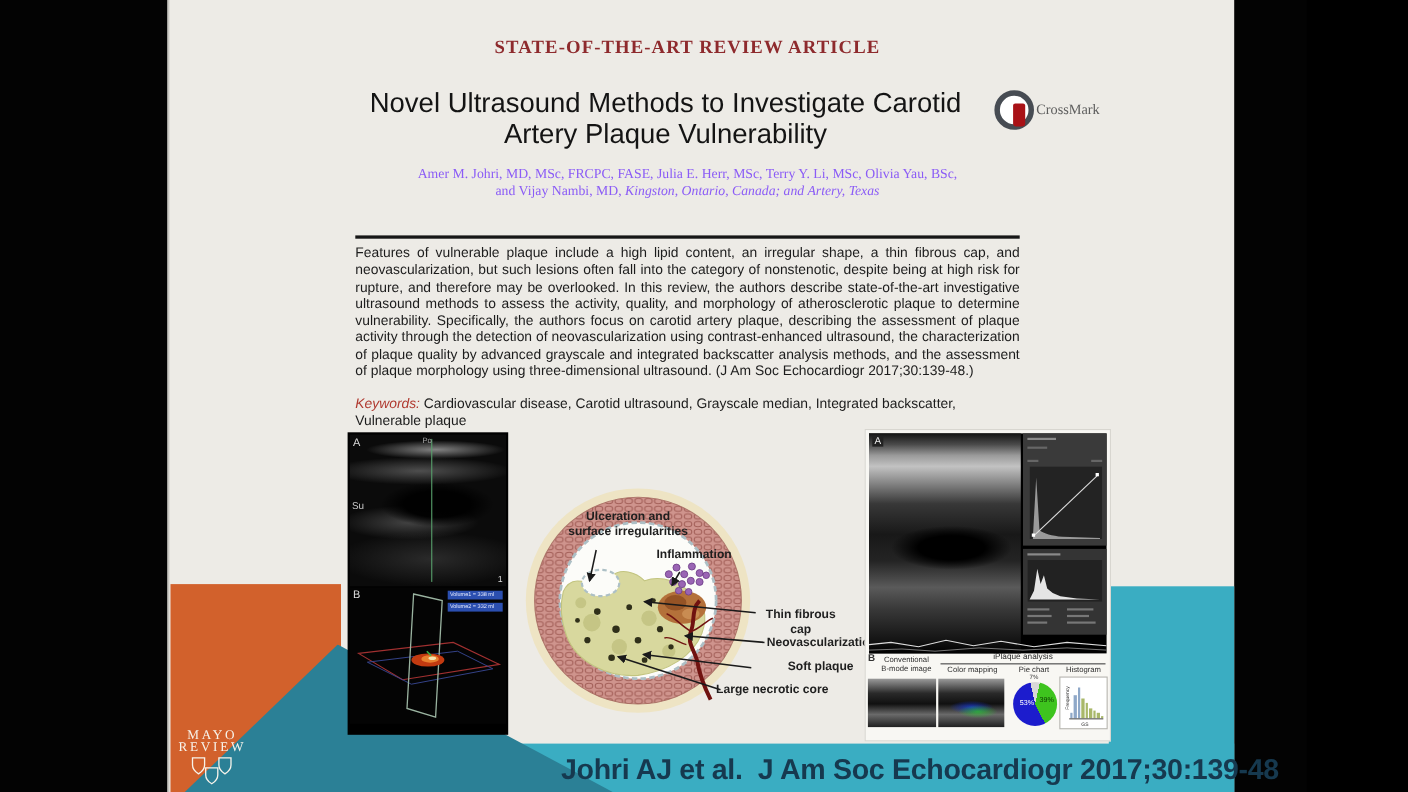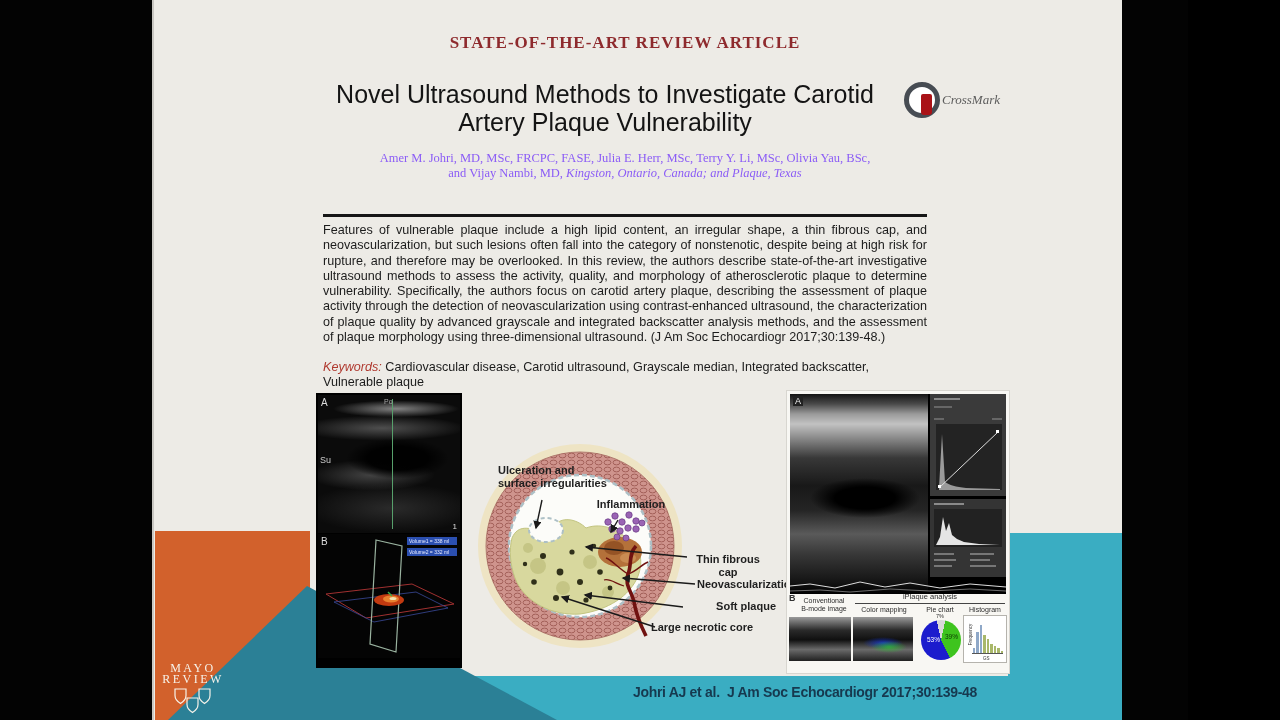--- a/index.html
+++ b/index.html
@@ -17,33 +17,33 @@
             clip-path:polygon(13px 136px,152px 2px,402px 136px);}
   
   .eyebrow{left:318px;top:33px;width:614px;text-align:center;font-family:"Liberation Serif",serif;
            font-size:17px;letter-spacing:1px;color:#8e2a2d;font-weight:600;}
   .title{left:318px;top:80px;width:574px;padding-right:40px;text-align:center;font-size:25px;
          line-height:28px;color:#141414;white-space:pre-line;}
   .authors{left:318px;top:151px;width:614px;text-align:center;font-family:Liberation Serif, serif;
            font-size:12.5px;line-height:15px;color:#8b5cf6;}
   .authors .loc{font-style:italic;}
   
-  .crossmark{left:898px;top:80px;width:110px;height:44px;font-style:italic;}
+  .crossmark{left:898px;top:80px;width:110px;height:44px;}
   .cm-circle{position:absolute;left:6px;top:2px;width:26px;height:26px;border:5px solid #474c53;
              border-radius:50%;background:#fff;}
   .cm-red{position:absolute;left:12px;top:7px;width:11px;height:21px;background:#a91217;border-radius:2px 2px 3px 3px;}
   .cm-text{position:absolute;left:44px;top:12px;font-family:"Liberation Serif",serif;font-size:13px;color:#5d5d5d;}
   
   .rule{left:323px;top:214px;width:604px;height:3px;background:#161616;}
   .abstract{left:323px;top:223px;width:604px;font-size:12.6px;line-height:15.3px;color:#1c1c1c;
             text-align:justify;}
   .keywords{left:323px;top:360px;width:604px;font-size:12.6px;line-height:15px;color:#1c1c1c;}
   .kw-label{color:#b03a30;font-style:italic;}
   
-  .citation{left:510px;top:684px;width:590px;text-align:center;font-size:14px;font-weight:700;
+  .citation{left:510px;top:684px;width:590px;text-align:center;font-size:26px;font-weight:700;
             color:#16394f;white-space:pre;letter-spacing:-0.3px;}
   .mayo{left:158px;top:663px;width:70px;text-align:center;color:#f7f3ea;
         font-family:"Liberation Serif",serif;font-size:12px;letter-spacing:2.5px;line-height:11px;}
   .mayo svg{margin-top:3px;}
   
   .fig-left{left:316px;top:393px;width:146px;height:275px;background:#000;}
   .fl-a{position:absolute;left:2px;top:2px;width:142px;height:138px;background:
         radial-gradient(90px 12px at 55% 10%,rgba(210,210,210,.6),transparent 70%),
         radial-gradient(120px 18px at 45% 24%,rgba(160,160,160,.45),transparent 70%),
         radial-gradient(66px 26px at 56% 46%,rgba(0,0,0,.95) 45%,transparent 78%),
@@ -87,21 +87,21 @@
   <div class="abs orange-block"></div>
   <div class="abs teal-band"></div>
   <div class="abs teal-tall"></div>
   <div class="abs teal-tri"></div>
 
   <div class="abs eyebrow">STATE-OF-THE-ART REVIEW ARTICLE</div>
   <div class="abs title">Novel Ultrasound Methods to Investigate Carotid
 Artery Plaque Vulnerability</div>
   <div class="abs authors">
     <span>Amer M. Johri, MD, MSc, FRCPC, FASE, Julia E. Herr, MSc, Terry Y. Li, MSc, Olivia Yau, BSc,</span><br>
-    <span>and Vijay Nambi, MD, </span><span class="loc">Kingston, Ontario, Canada; and Plaque, Texas</span>
+    <span>and Vijay Nambi, MD, </span><span class="loc">Kingston, Ontario, Canada; and Artery, Texas</span>
   </div>
 
   <div class="abs crossmark">
     <div class="cm-circle">
         <div class="cm-red"></div>
       </div>
     <div class="cm-text">CrossMark</div>
   </div>
 
   <div class="abs rule"></div>
@@ -198,21 +198,21 @@
     </g>
     <g stroke="#1a1a1a" stroke-width="1.4" fill="none">
       <line x1="74" y1="104" x2="68" y2="132" marker-end="url(#ah)"></line>
       <line x1="150" y1="124" x2="143" y2="136" marker-end="url(#ah)"></line>
       <line x1="219" y1="161" x2="118" y2="151" marker-end="url(#ah)"></line>
       <line x1="227" y1="188" x2="155" y2="182" marker-end="url(#ah)"></line>
       <line x1="215" y1="211" x2="117" y2="199" marker-end="url(#ah)"></line>
       <line x1="187" y1="231" x2="94" y2="201" marker-end="url(#ah)"></line>
     </g>
   </svg>
-  <div class="abs dlabel" style="left:498px;top:464px;width:146px;text-align:left;">Ulceration and
+  <div class="abs dlabel" style="left:498px;top:464px;width:146px;text-align:center;">Ulceration and
 surface irregularities</div>
   <div class="abs dlabel" style="left:576px;top:498px;width:110px;text-align:center;">Inflammation</div>
   <div class="abs dlabel" style="left:680px;top:553px;width:96px;text-align:center;">Thin fibrous
 cap</div>
   <div class="abs dlabel" style="left:697px;top:578px;width:130px;">Neovascularization</div>
   <div class="abs dlabel" style="left:686px;top:600px;width:90px;text-align:right;">Soft plaque</div>
   <div class="abs dlabel" style="left:651px;top:621px;width:135px;">Large necrotic core</div>
 
   <div class="abs fig-right">
     <div class="fr-black">

